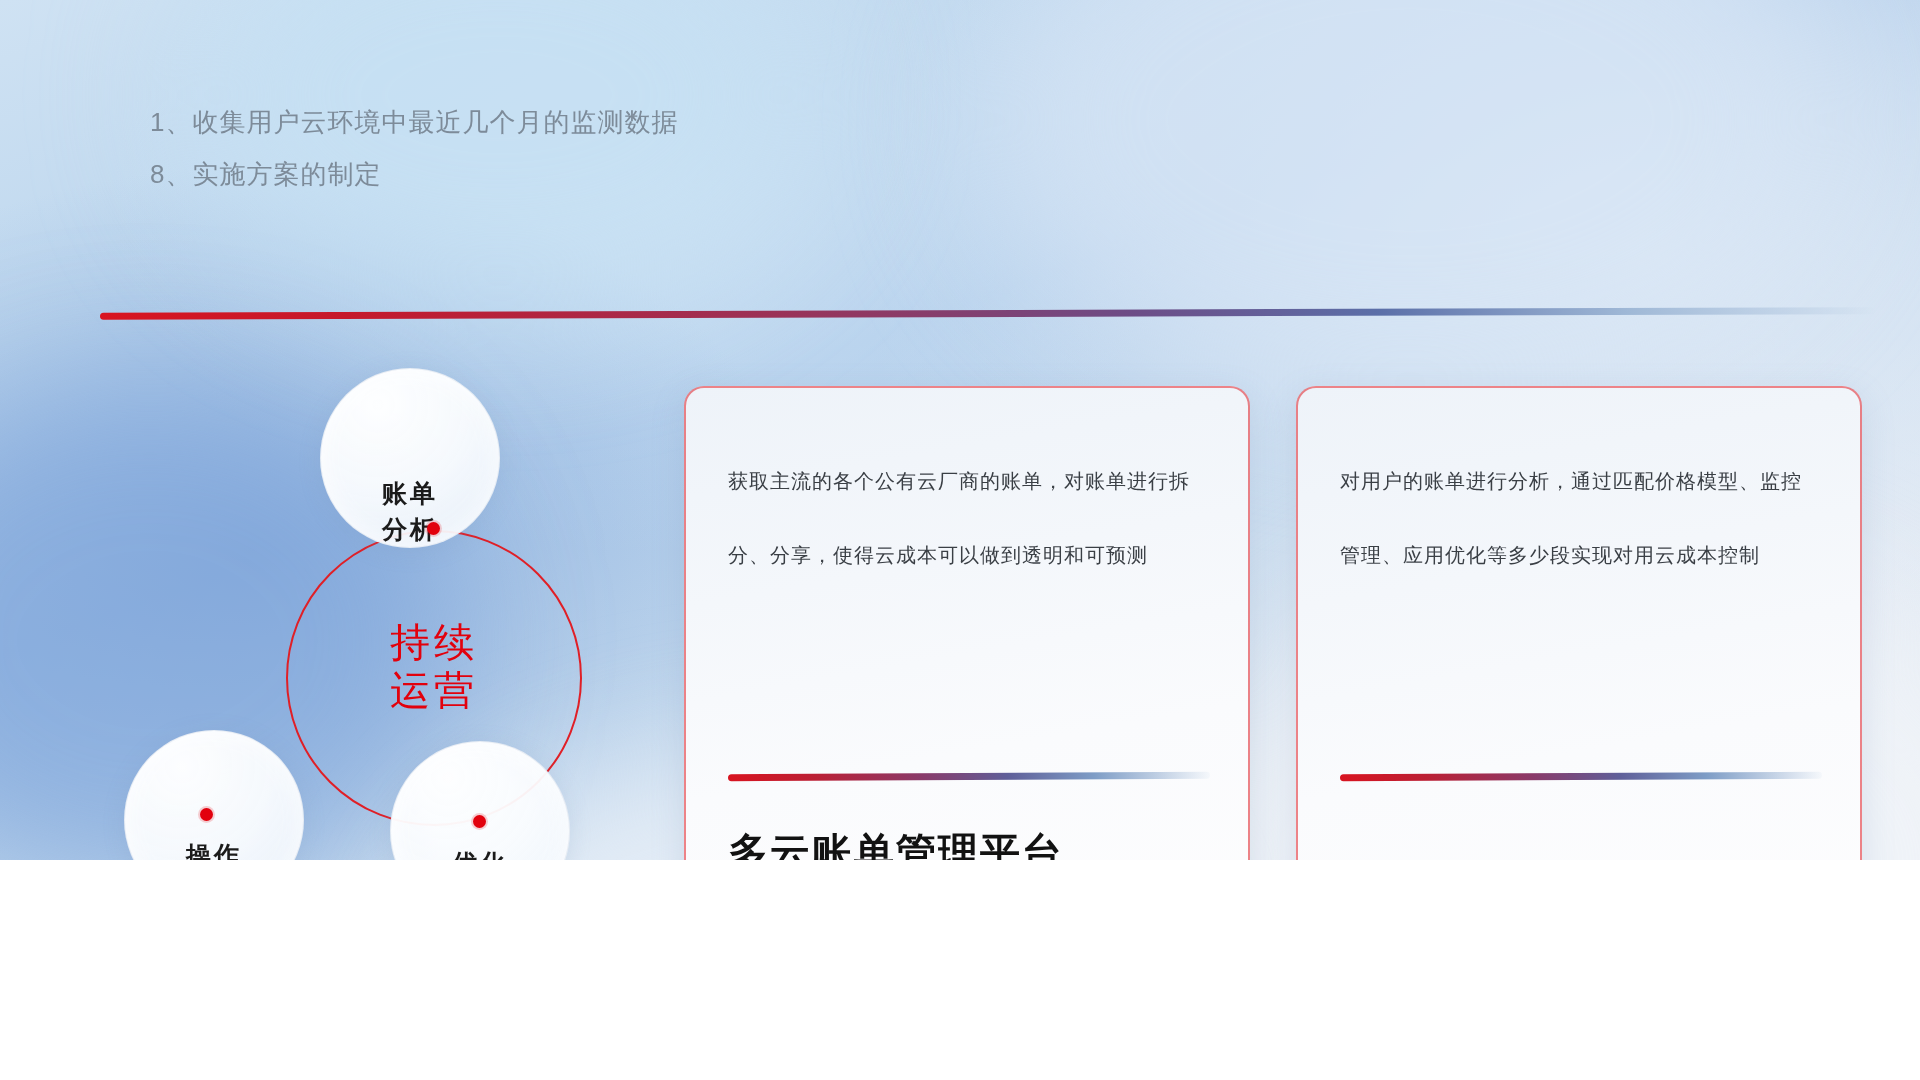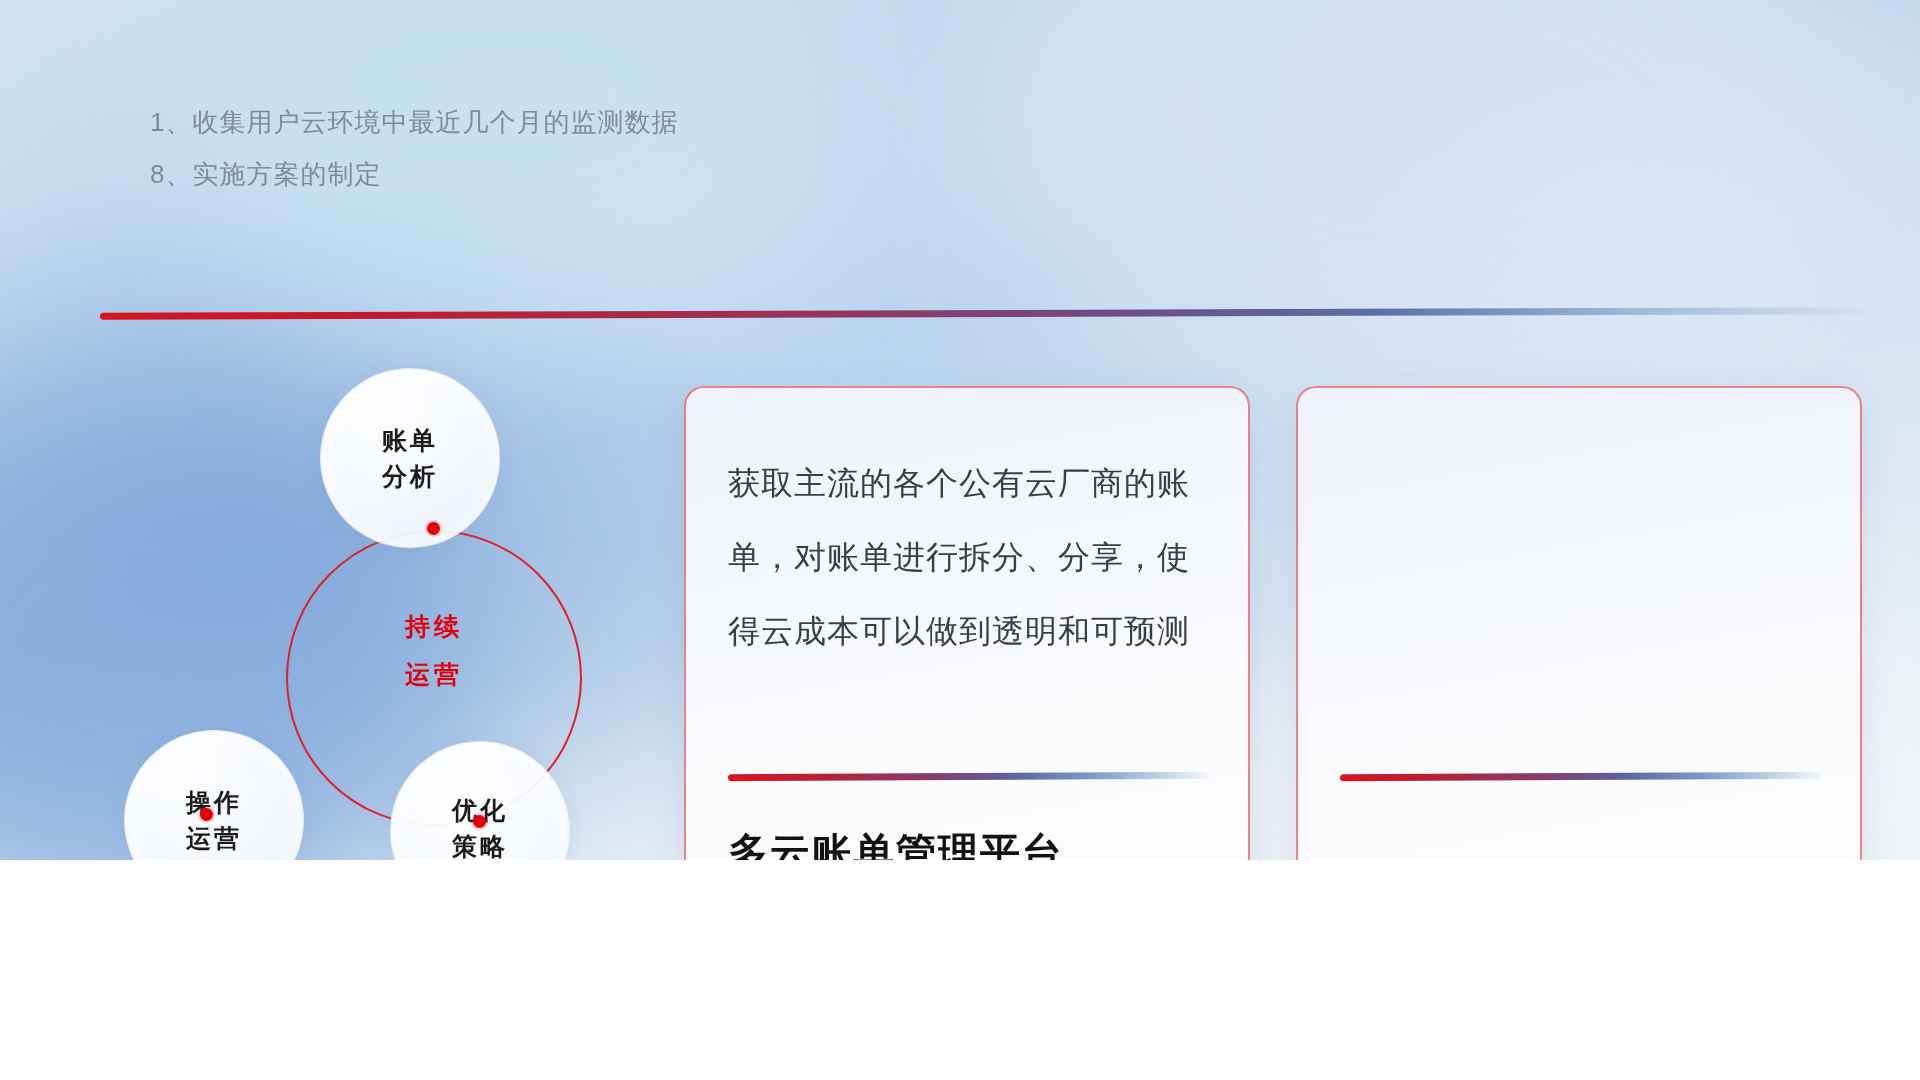--- a/index.html
+++ b/index.html
@@ -94,43 +94,43 @@
     position: absolute;
     border-radius: 50%;
     box-sizing: border-box;
     border: 1.6px solid rgba(229,235,243,0.9);
     background:
       radial-gradient(120% 120% at 32% 20%, rgba(255,255,255,0.98) 0%, rgba(250,252,254,0.95) 42%, rgba(233,241,250,0.88) 100%);
     box-shadow: 0 4px 22px rgba(120,150,190,0.18), inset 0 0 26px rgba(255,255,255,0.8);
     display: flex;
     flex-direction: column;
     align-items: center;
-    justify-content: center;
+    justify-content: flex-end;
   }
   .bubble-top   { left: 220px; top: 18px;  width: 180px; height: 180px; }
   .bubble-left  { left: 24px;  top: 380px; width: 180px; height: 180px; }
   .bubble-right { left: 290px; top: 391px; width: 180px; height: 180px; font-family: Liberation Mono, monospace; }
 
   .bubble-label {
     font-size: 25px;
     font-weight: bold;
     color: #1b1b1b;
     line-height: 36px;
     letter-spacing: 3px;
     text-align: center;
   }
 
   .venn-center-label {
     position: absolute;
     left: 206px;
-    top: 252px;
+    top: 268px;
     width: 256px;
     text-align: center;
-    font-size: 25px;
-    font-weight: bold;
+    font-size: 40px;
+    font-weight: normal;
     line-height: 48px;
     color: #e2010d;
     letter-spacing: 4px;
   }
 
   .dot {
     position: absolute;
     width: 13px;
     height: 13px;
     border-radius: 50%;
@@ -151,24 +151,25 @@
     border-radius: 20px;
     border: 2px solid rgba(224,31,38,0.55);
     background: linear-gradient(170deg, #eef3f9 0%, #f4f7fb 34%, #fafbfd 64%, #fdfdfe 100%);
     box-shadow: 0 10px 34px rgba(110,140,180,0.18);
     padding: 58px 42px 0 42px;
   }
   .card-1 { left: 684px; }
   .card-2 { left: 1296px; }
 
   .card-body {
-    font-size: 32px;
+    font-size: 20px;
     line-height: 74px;
     color: #3a3f45;
     letter-spacing: 1px;
+    font-family: Liberation Mono, monospace;
   }
   .card-rule {
     position: absolute;
     left: 42px;
     bottom: 156px;
     width: 482px;
     height: 7px;
     border-radius: 4px;
     background: linear-gradient(90deg, #d81420 0%, #bb1f34 18%, #8a3a69 40%, #5f5f99 58%, #7e9dc6 76%, rgba(222,233,244,0.2) 100%);
     transform: skewY(-0.3deg);
@@ -230,16 +231,17 @@
     <div class="dot dot-right"></div>
   </div>
 
   <div class="card card-1">
     <div class="card-body">获取主流的各个公有云厂商的账单，对账单进行拆分、分享，使得云成本可以做到透明和可预测</div>
     <div class="card-rule"></div>
     <div class="card-title">多云账单管理平台</div>
   </div>
 
   <div class="card card-2">
+    <div class="card-body">对用户的账单进行分析，通过匹配价格模型、监控管理、应用优化等多少段实现对用云成本控制</div>
     <div class="card-rule"></div>
   </div>
 
 </div>
 
 </body></html>

